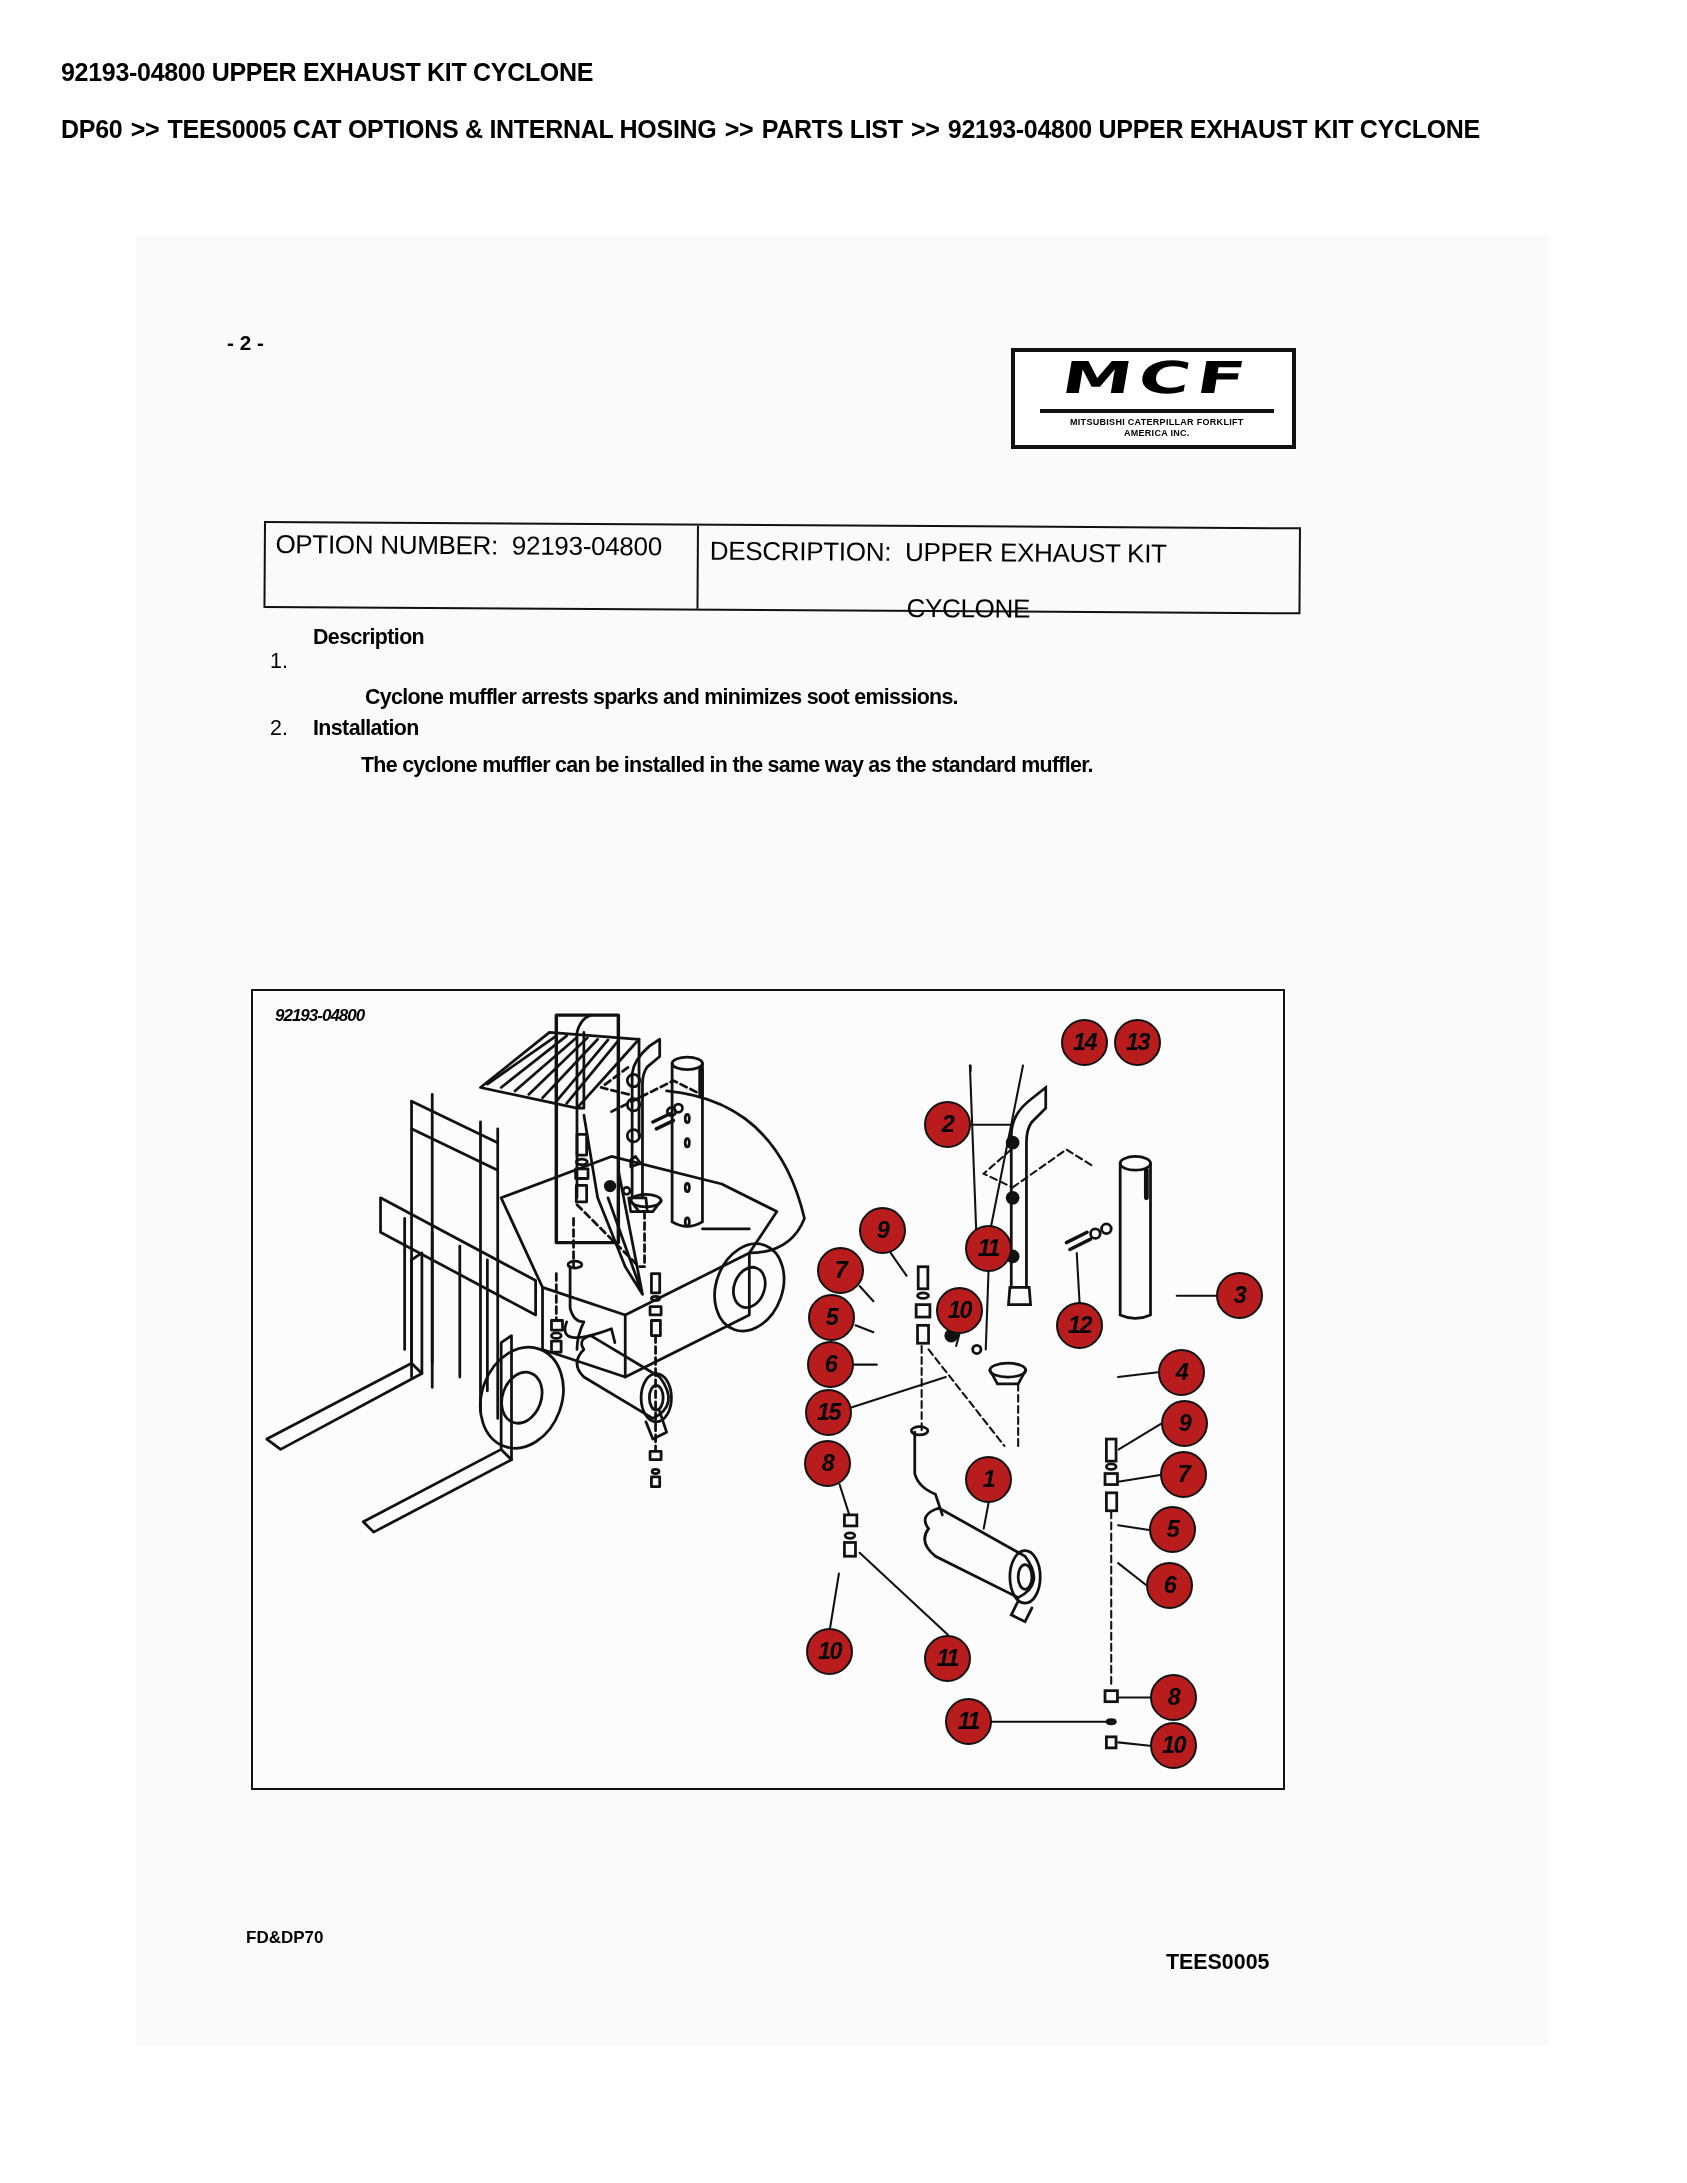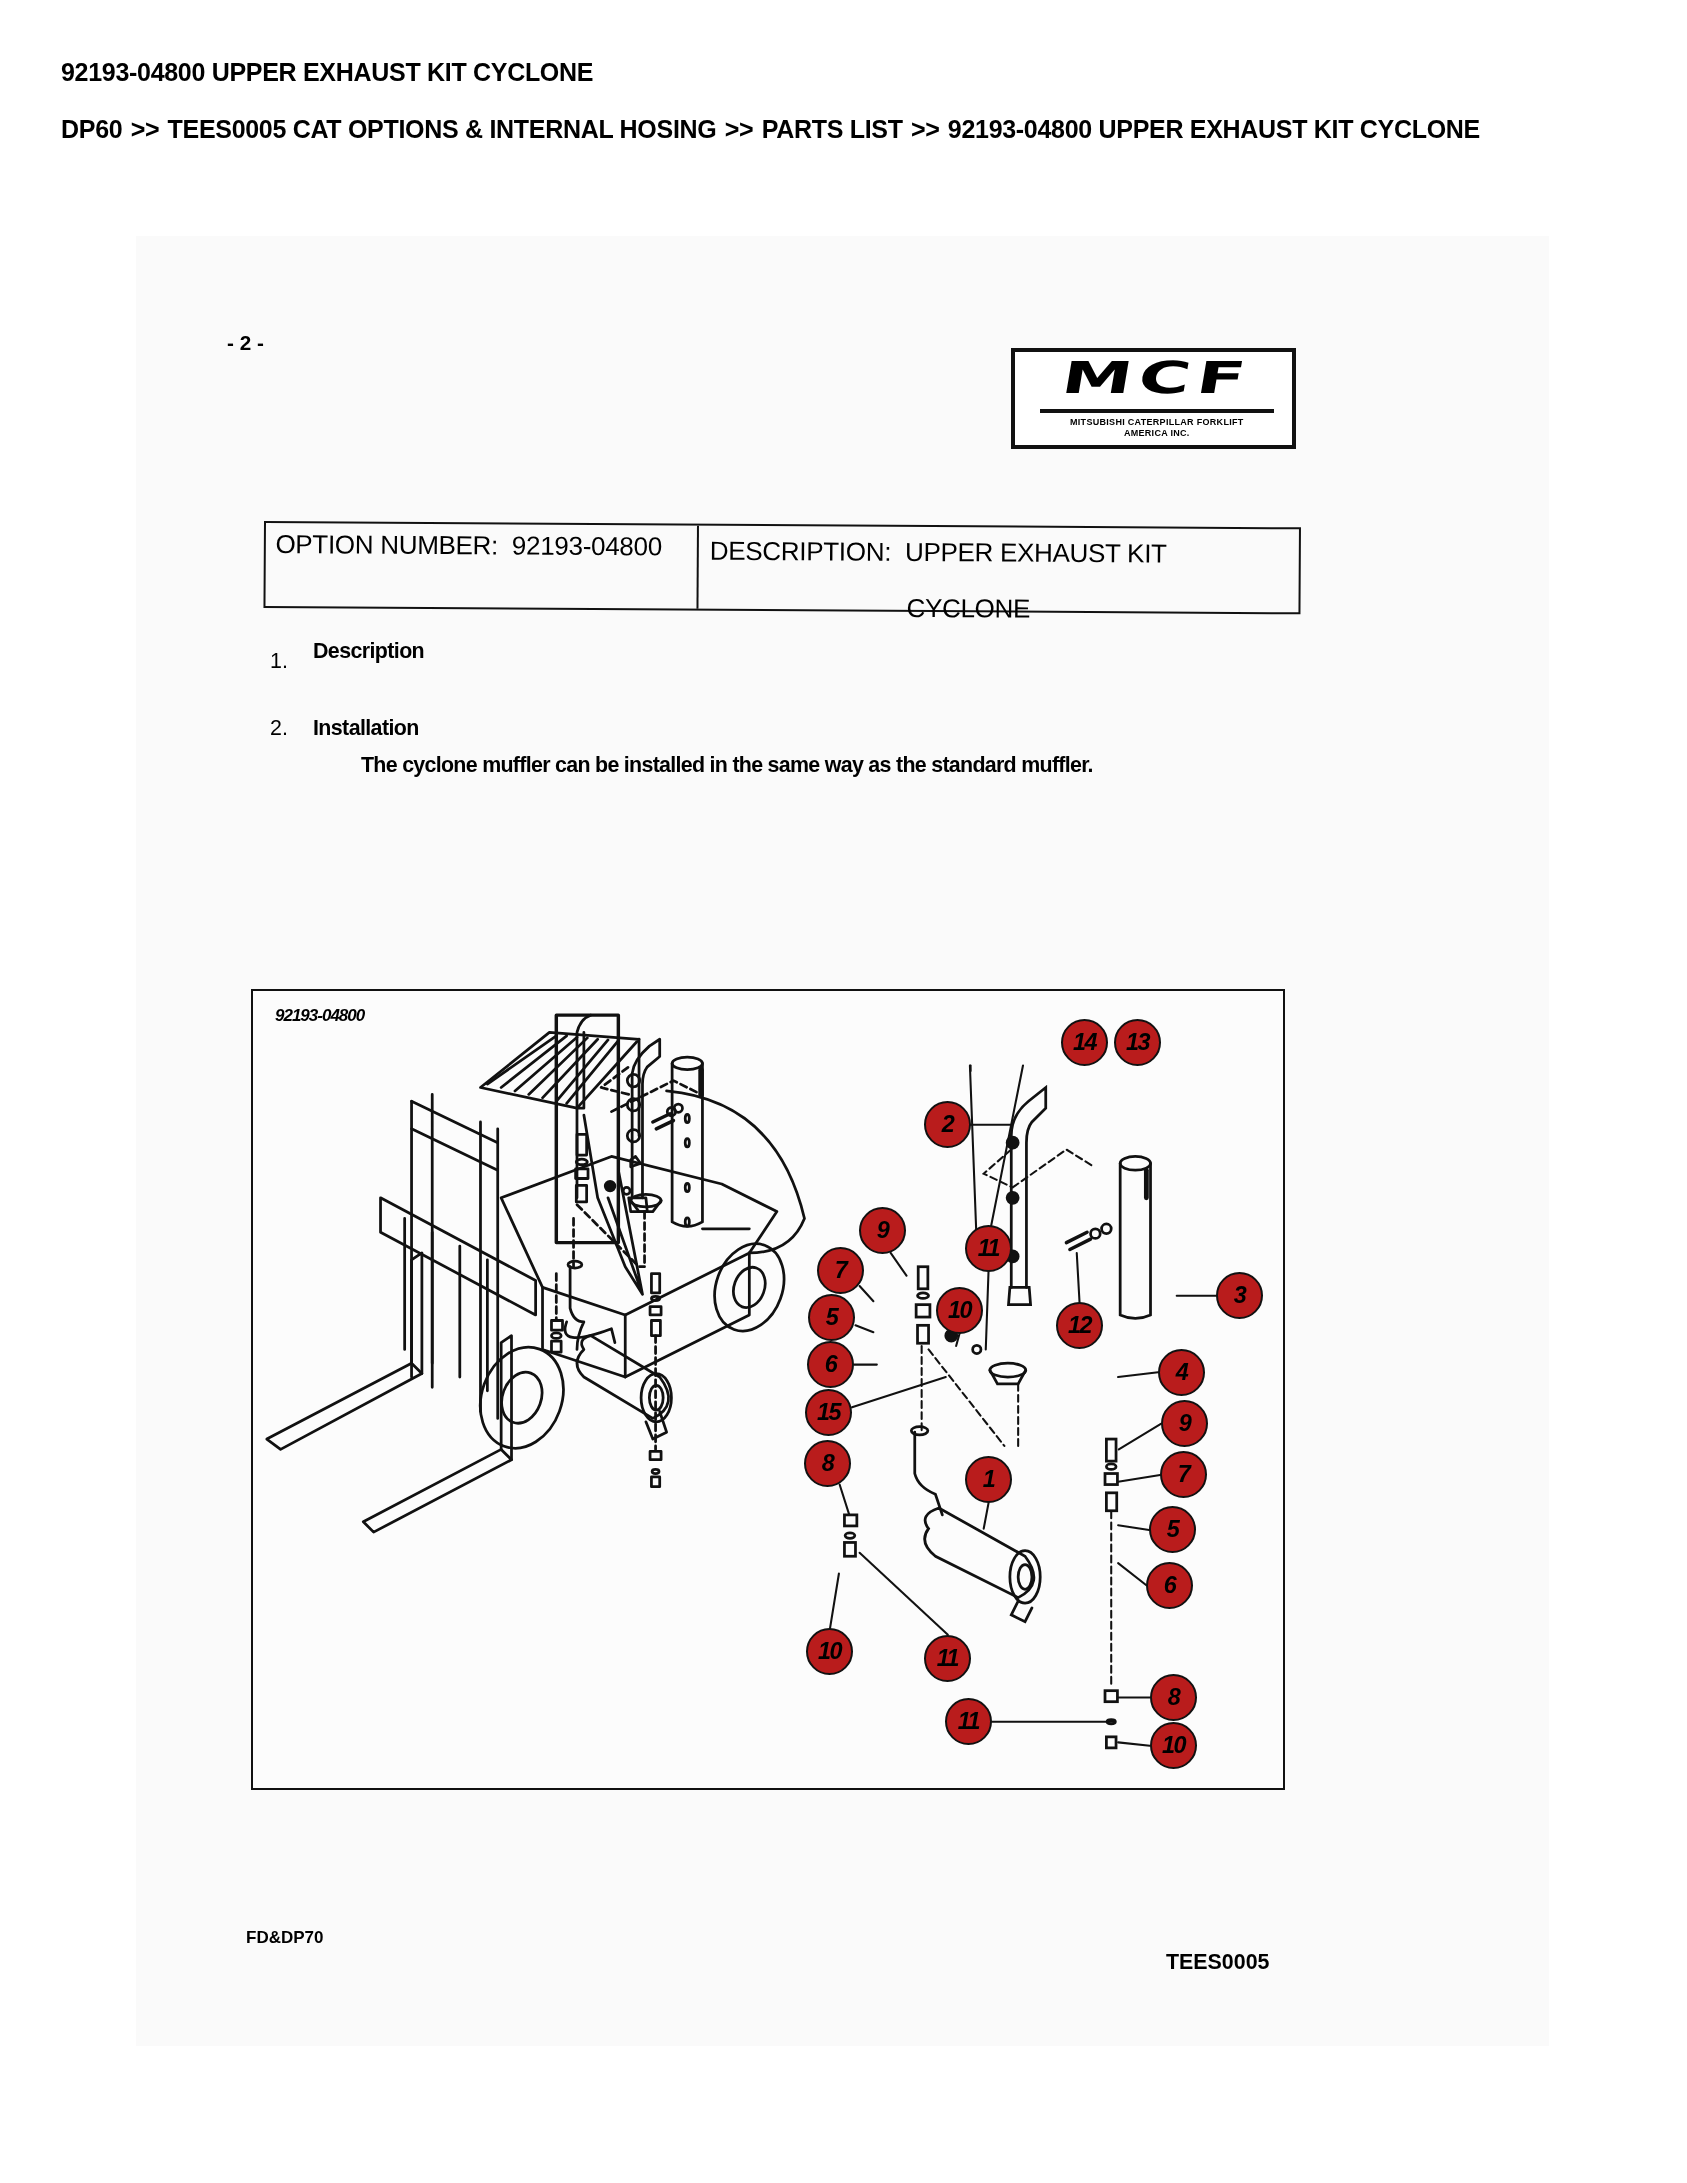--- a/index.html
+++ b/index.html
@@ -68,21 +68,22 @@
       </div>
     </div>
     <div class="opt-right-txt1">
       <span>DESCRIPTION:</span>&nbsp;
       <span>UPPER EXHAUST KIT</span>
     </div>
     <div class="opt-right-txt2">CYCLONE</div>
   </div>
 
   <div class="abs li-num" style="left:134px; top:413px;">1.</div>
-  <div class="abs li-head" style="left:177px; top:403px;">Description</div>
+  <div class="abs li-head" style="left:177px; top:389px;">Description</div>
+  <div class="abs li-body" style="left:229px; top:449px;">Cyclone muffler arrests sparks and minimizes soot emissions.</div>
   <div class="abs li-num" style="left:134px; top:480px;">2.</div>
   <div class="abs li-head" style="left:177px; top:480px;">Installation</div>
   <div class="abs li-body" style="left:225px; top:517px;">The cyclone muffler can be installed in the same way as the standard muffler.</div>
 
   <div class="abs diagram">
     <div class="diag-label">92193-04800</div>
 
     <svg class="diag-svg" width="1034" height="801" viewBox="0 0 1500 1162" fill="none" stroke="#111" stroke-width="4" stroke-linecap="round" stroke-linejoin="round">
 
       <g>

